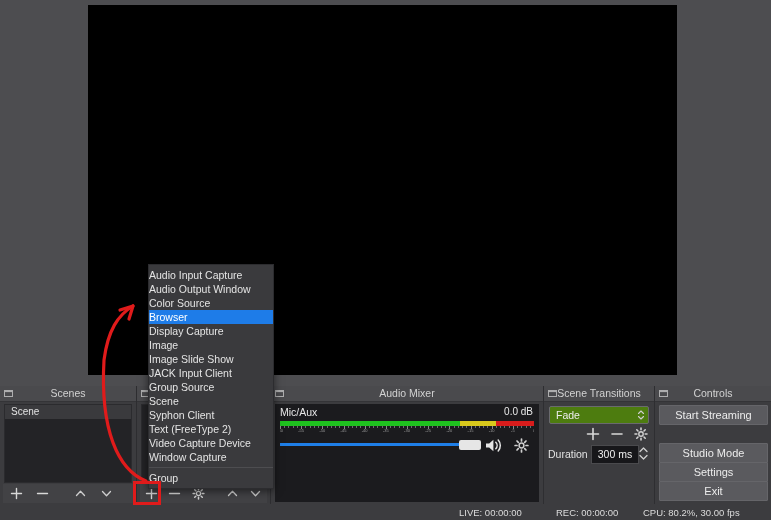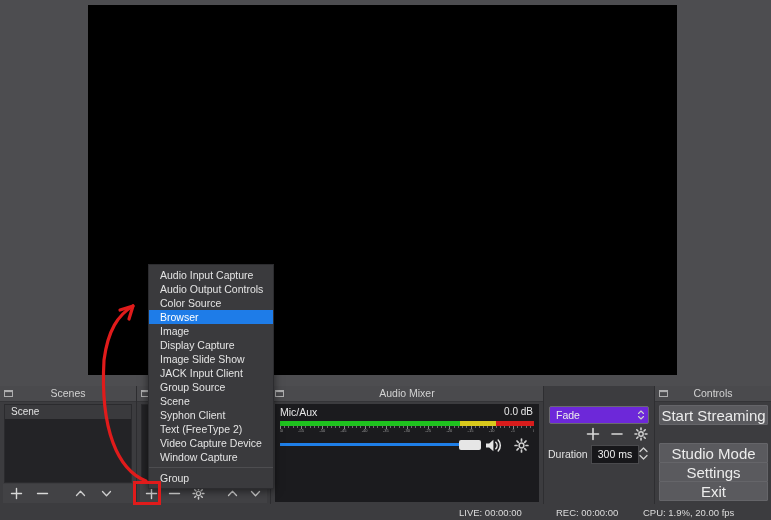--- a/index.html
+++ b/index.html
@@ -59,50 +59,50 @@
   .mx-tick{position:absolute;top:0;width:1px;height:3px;background:#8b8b8b;}
   .mx-ticklabel{position:absolute;top:2px;font-size:4px;color:#9a9a9a;transform:translateX(-50%);
                 white-space:nowrap;}
   .mx-slider{position:absolute;left:5px;top:36px;right:62px;height:10px;}
   .mx-track{position:absolute;left:0;right:0;top:3px;height:3px;background:#1f7fe8;}
   .mx-knob{position:absolute;right:-4px;top:0;width:22px;height:10px;background:#e6e6e6;border-radius:2px;}
   .mx-spk{position:absolute;right:34px;top:34px;width:20px;height:15px;color:#e6e6e6;}
   .mx-gear{position:absolute;right:8px;top:34px;width:17px;height:15px;color:#cfcfcf;}
 
   
-  .combo{position:absolute;left:5px;top:4px;width:98px;height:16px;background:#6d28d9;
+  .combo{position:absolute;left:5px;top:4px;width:98px;height:16px;background:#4d7c0f;
          border:1px solid #6a6a6e;border-radius:2px;}
   .combo-lbl{position:absolute;left:6px;top:1px;font-size:10.5px;color:#ececec;line-height:14px;}
   .combo-arrows{position:absolute;right:3px;top:1px;width:8px;height:14px;color:#cfcfcf;}
   .trans-btns{position:absolute;left:42px;top:24px;width:62px;height:16px;display:flex;
               align-items:center;justify-content:space-between;color:#d8d8d8;}
   .trans-btns svg{display:block;}
   .dur-lbl{position:absolute;left:4px;top:46px;font-size:10.5px;color:#e2e2e2;}
   .dur-box{position:absolute;left:47px;top:43px;width:46px;height:17px;background:#17171a;
            border:1px solid #4a4a4d;}
   .dur-val{position:absolute;left:0;right:0;top:1px;text-align:center;font-size:10.5px;color:#f0f0f0;line-height:15px;}
   .dur-spin{position:absolute;left:94px;top:42px;width:11px;height:19px;color:#d0d0d0;}
 
   
   .ctrl-btn{position:absolute;left:4px;width:107px;height:18px;background:#5a5a5e;
-            border:1px solid #656569;border-radius:1px;color:#ececec;font-size:15px;
+            border:1px solid #656569;border-radius:1px;color:#ececec;font-size:11px;
             display:flex;align-items:center;justify-content:center;}
 
   
   #statusbar{position:absolute;left:0;top:504px;width:771px;height:16px;background:#3c3c3f;
              color:#dcdcdc;font-size:9.5px;}
   #statusbar span{position:absolute;top:3px;}
   #st-live{left:459px;}
   #st-rec{left:556px;}
   #st-cpu{left:643px;}
 
   
   #ctxmenu{position:absolute;left:148px;top:264px;width:124px;background:#3a3a3d;
            border:1px solid #2c2c2f;box-shadow:0 2px 8px rgba(0,0,0,.55);z-index:40;}
-  .mi{height:14px;line-height:14px;padding-left:11px;font-size:10.5px;color:#e4e4e4;
+  .mi{height:14px;line-height:14px;font-size:10.5px;color:#e4e4e4;
       white-space:nowrap;overflow:hidden;}
   .mi.sel{background:#1e7ce8;color:#fff;}
   .mi-sep{height:1px;margin:3px 0 3px 0;background:#4d4d50;}
 
   
   #anno{position:absolute;left:0;top:0;width:771px;height:520px;z-index:60;pointer-events:none;}
   #hl-box{position:absolute;left:133px;top:481px;width:28px;height:24px;
           border:3px solid #e01b1b;z-index:61;box-sizing:border-box;}
 </style>
 </head>
@@ -313,20 +313,29 @@
                   </g>
                 </svg>
             </div>
           </div>
         </div>
       </div>
     </div>
     <div class="dock-sep" style="left:543px"></div>
 
     <div class="dock" id="dock-trans">
+      <div class="dock-title">
+        <span class="float-ico">
+          <svg width="9" height="9" viewBox="0 0 9 9">
+              <rect x="0.5" y="1.5" width="8" height="6" fill="none" stroke="#cfcfcf" stroke-width="1"></rect>
+              <rect x="0.5" y="1.5" width="8" height="1.6" fill="#cfcfcf"></rect>
+            </svg>
+        </span>
+        <span>Scene Transitions</span>
+      </div>
       <div class="dock-body">
         <div class="combo">
           <span class="combo-lbl">Fade</span>
           <span class="combo-arrows">
             <svg width="8" height="14" viewBox="0 0 8 14">
                 <path d="M1.5 5.5L4 3l2.5 2.5M1.5 8.5L4 11l2.5-2.5" fill="none" stroke="#cfcfcf" stroke-width="1.1" stroke-linecap="round" stroke-linejoin="round"></path>
               </svg>
           </span>
         </div>
         <div class="trans-btns">
@@ -378,31 +387,31 @@
         <div class="ctrl-btn" style="top:60px">Settings</div>
         <div class="ctrl-btn" style="top:79px">Exit</div>
       </div>
     </div>
 
   </div>
 
   <div id="statusbar">
     <span id="st-live">LIVE: 00:00:00</span>
     <span id="st-rec">REC: 00:00:00</span>
-    <span id="st-cpu">CPU: 1.9%, 20.00 fps</span>
+    <span id="st-cpu">CPU: 80.2%, 30.00 fps</span>
   </div>
 
   <div id="ctxmenu">
       <div style="height: 3px;"></div>
       <div class="mi">Audio Input Capture</div>
-      <div class="mi">Audio Output Controls</div>
+      <div class="mi">Audio Output Window</div>
       <div class="mi">Color Source</div>
       <div class="mi sel">Browser</div>
+      <div class="mi">Display Capture</div>
       <div class="mi">Image</div>
-      <div class="mi">Display Capture</div>
       <div class="mi">Image Slide Show</div>
       <div class="mi">JACK Input Client</div>
       <div class="mi">Group Source</div>
       <div class="mi">Scene</div>
       <div class="mi">Syphon Client</div>
       <div class="mi">Text (FreeType 2)</div>
       <div class="mi">Video Capture Device</div>
       <div class="mi">Window Capture</div>
       <div class="mi-sep"></div>
       <div class="mi">Group</div>

